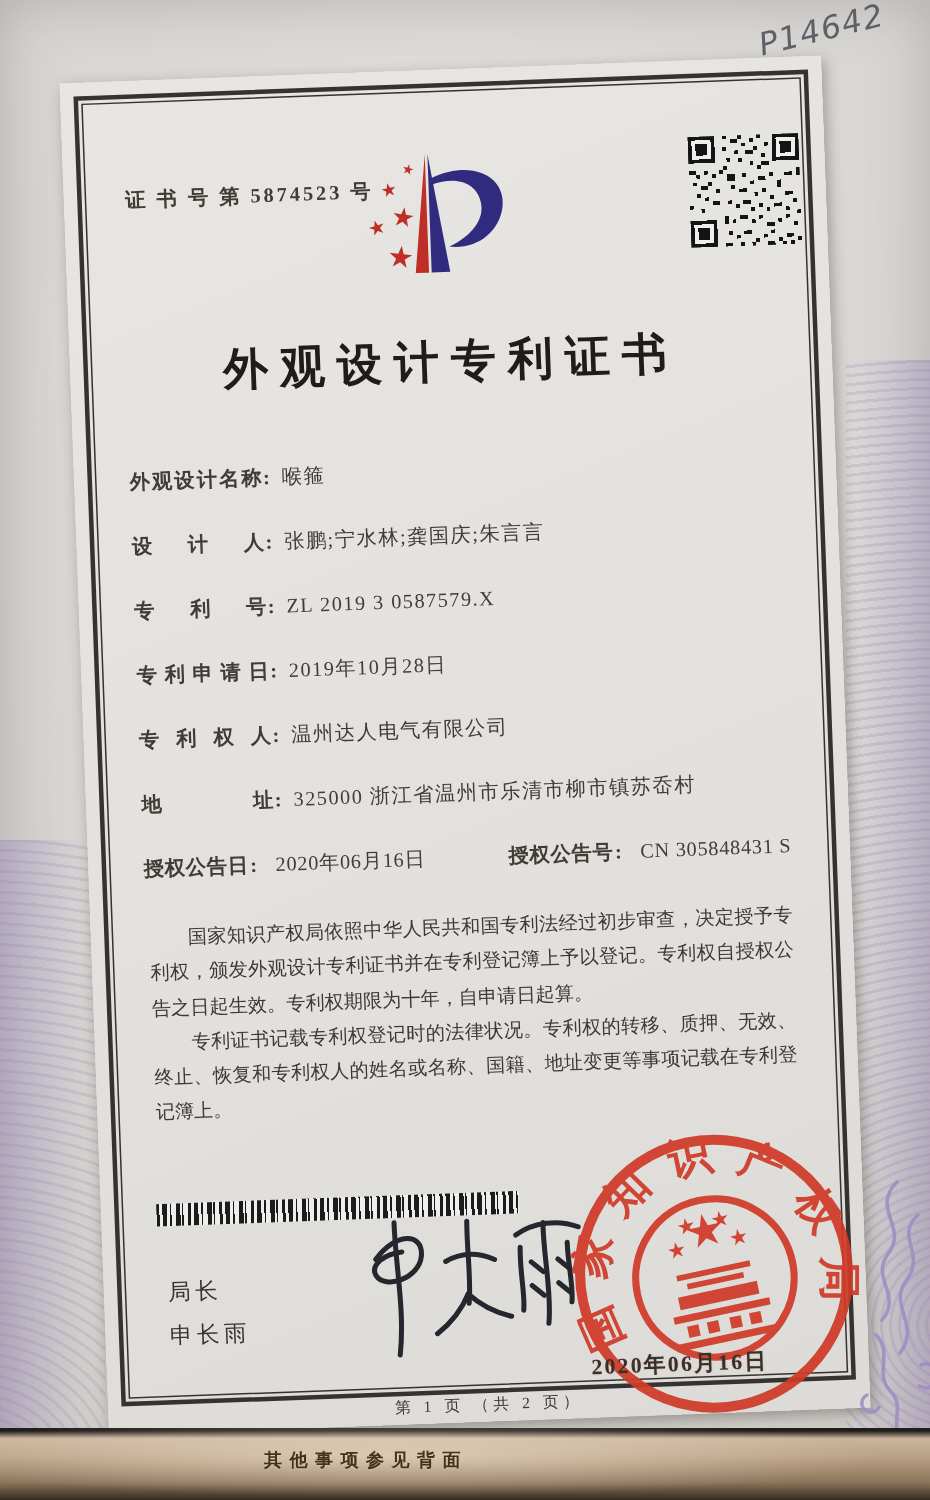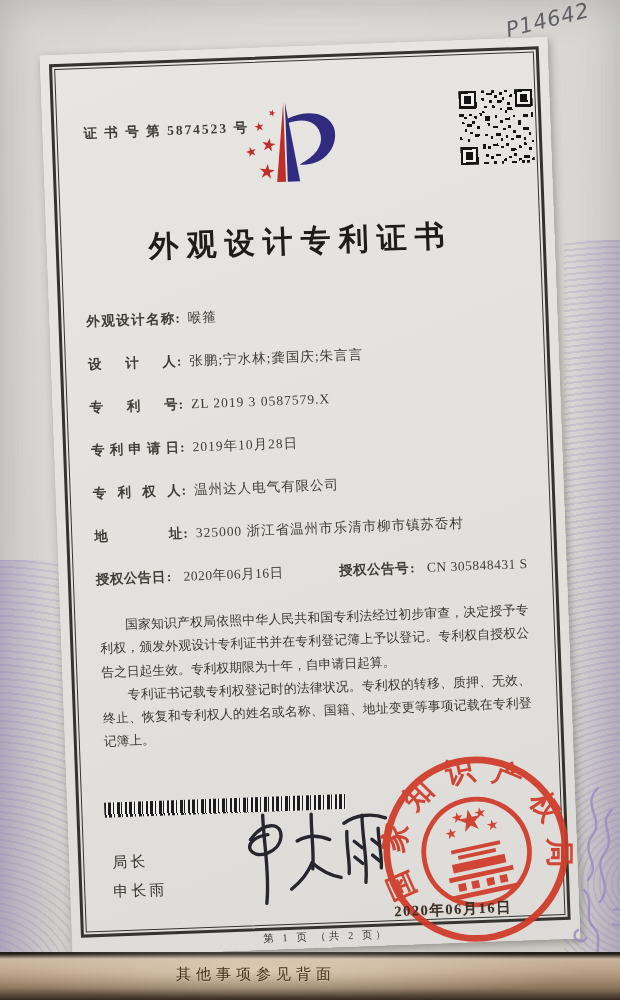--- a/index.html
+++ b/index.html
@@ -80,21 +80,21 @@
   .footer{position:absolute;bottom:4px;left:0;width:100%;text-align:center;
     font-size:10.5px;letter-spacing:3px;color:#3c3933;}
 
   .logo-red-fill{fill:var(--logo_red,#bf2f28);}
   .logo-purple-fill{fill:var(--logo_purple,#312b80);}
 
   .band{position:absolute;left:0;right:0;top:952px;height:48px;
     background:
       radial-gradient(ellipse at 42% 40%, rgba(255,242,222,.50), transparent 65%),
       linear-gradient(180deg,#211d1a 0,#211d1a 2px,#c9b59d 7px,var(--band_tan,#bca288) 18px,#8e765d 36px,#352b22 48px);}
-  .band-note{position:absolute;left:176px;top:13px;font-size:15px;font-weight:400;
+  .band-note{position:absolute;left:176px;top:13px;font-size:12px;font-weight:700;
     letter-spacing:5px;color:#45311d;text-shadow:0 1px 1px rgba(255,240,220,.3);}
 </style>
 </head>
 <body>
 
 <svg width="0" height="0" style="position:absolute" aria-hidden="true">
   <defs>
     <polygon id="star" points="0,-10 2.25,-3.09 9.51,-3.09 3.63,1.18 5.88,8.09 0,3.82 -5.88,8.09 -3.63,1.18 -9.51,-3.09 -2.25,-3.09"></polygon>
   </defs>
 </svg>

